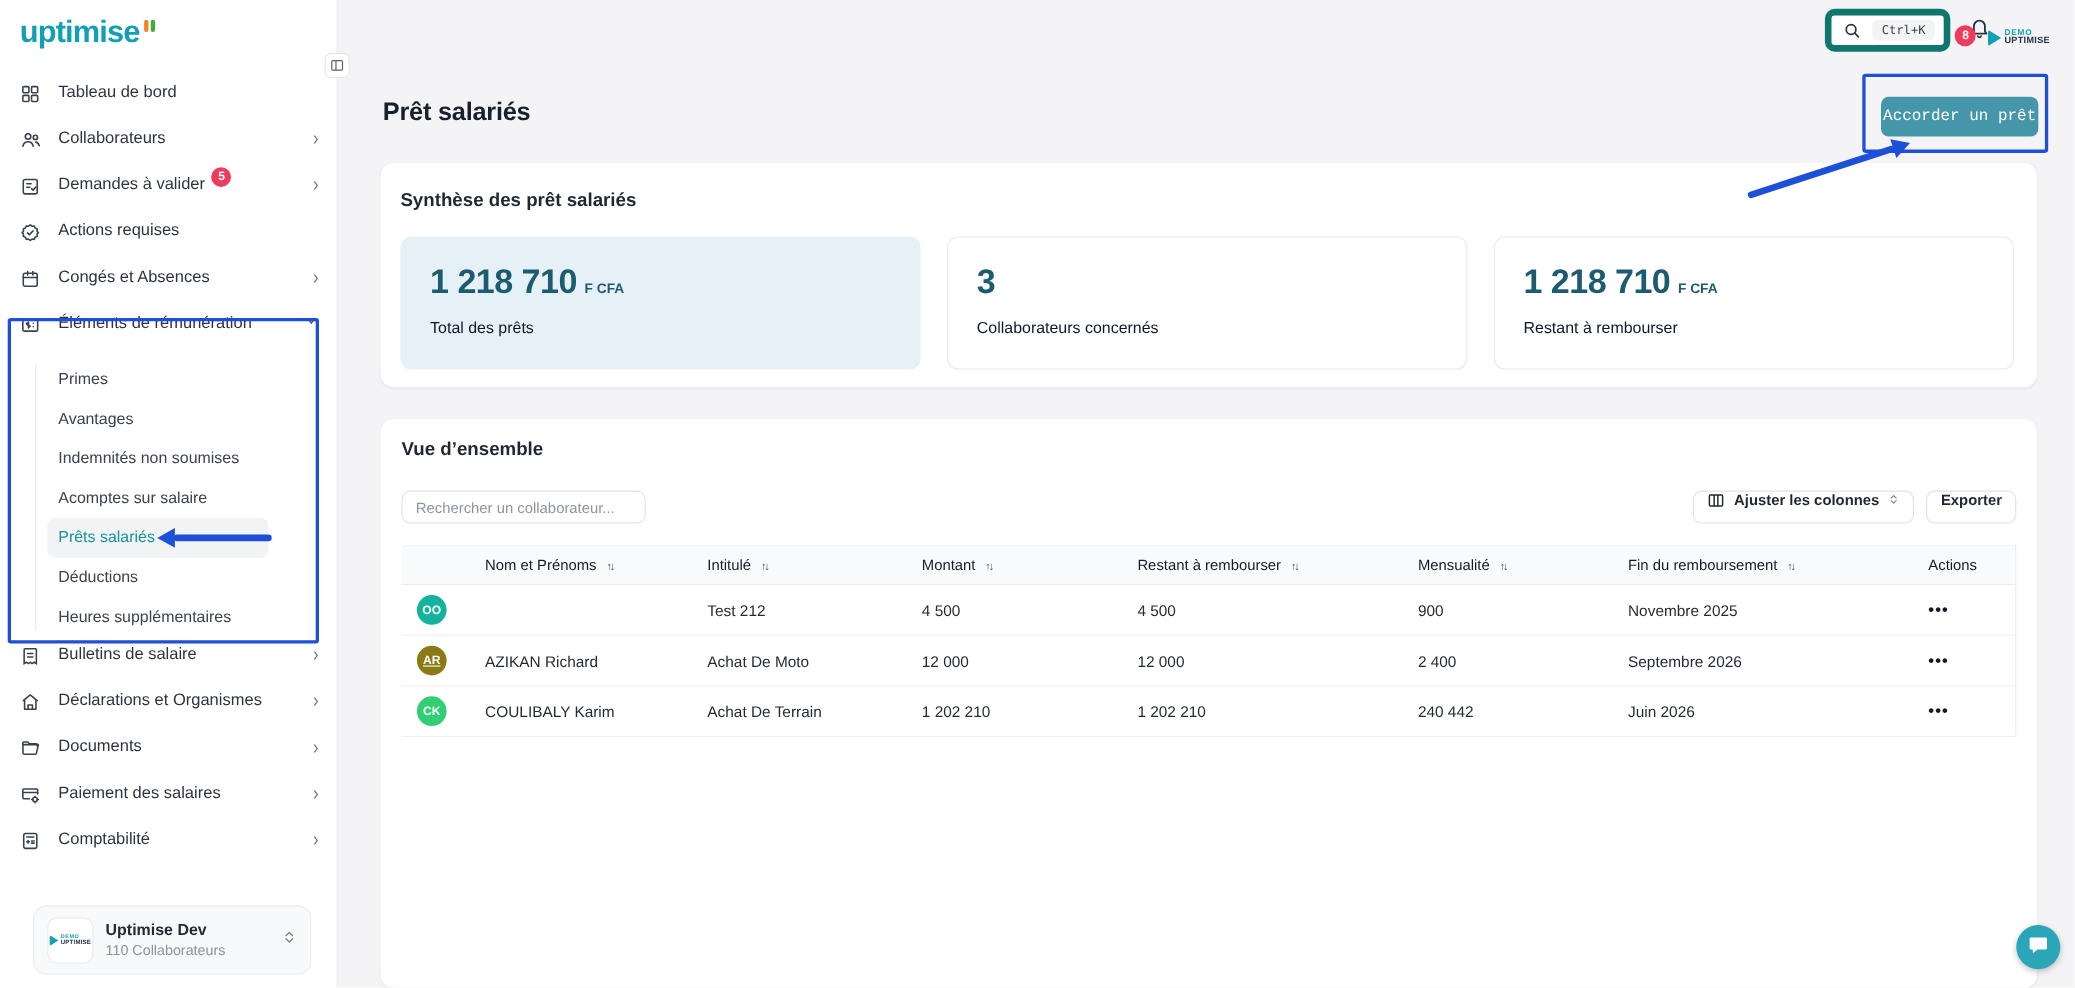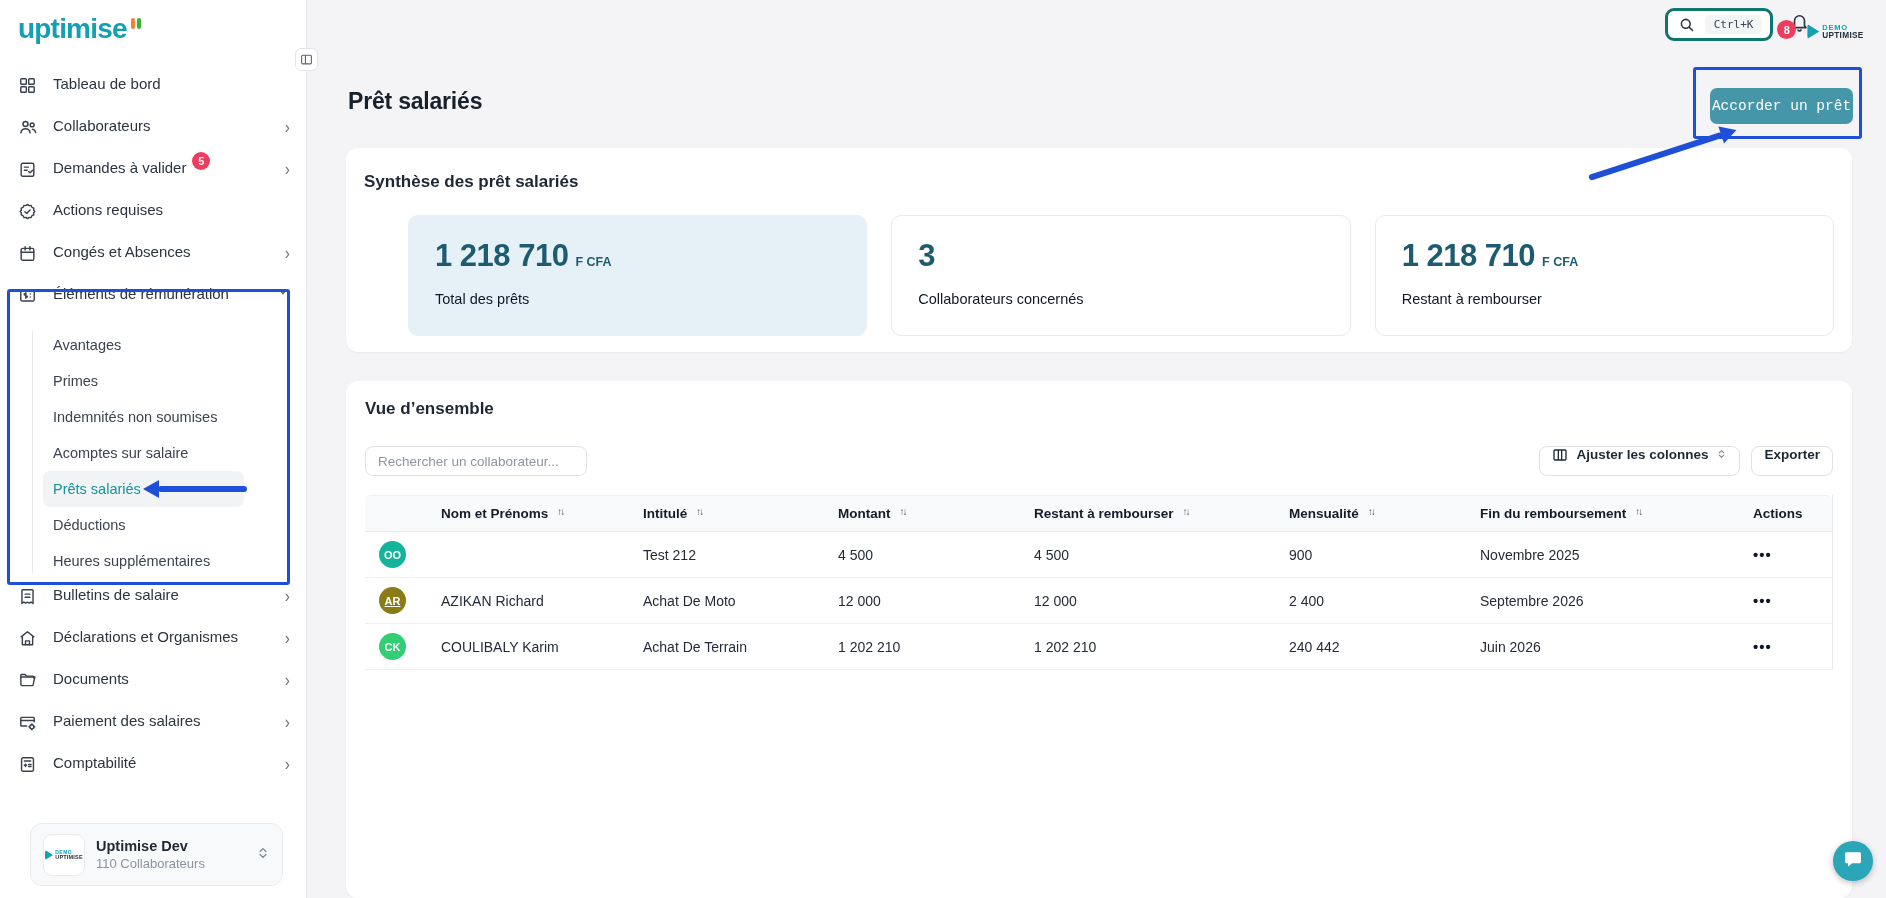--- a/index.html
+++ b/index.html
@@ -34,54 +34,54 @@
   .company-meta { flex:1; }
   .company-name { font-size:14.5px; font-weight:700; color:#222a35; }
   .company-sub { font-size:13px; color:#8b93a0; margin-top:2px; }
   .updown { color:#7d8591; }
 
   .collapse-btn { position:absolute; left:295px; top:48px; width:23px; height:23px; background:#fff; border:1px solid #e3e5e9; border-radius:6px; display:flex; align-items:center; justify-content:center; color:#5a6270; z-index:5; cursor:pointer; }
 
   
   .main { position:absolute; left:307px; top:0; width:1579px; height:898px; background:#f4f4f6; }
   .topbar { position:absolute; right:22px; top:8px; display:flex; align-items:center; gap:16px; z-index:3; }
-  .search-pill { display:flex; align-items:center; gap:10px; background:#fff; border:3px solid #0f766e; border-radius:9px; padding:4px 8px 4px 10px; cursor:pointer; }
+  .search-pill { display:flex; align-items:center; gap:10px; background:#fff; border:6px solid #0f766e; border-radius:9px; padding:4px 8px 4px 10px; cursor:pointer; }
   .search-pill .ic { color:#2c3440; display:flex; }
   .kbd { background:#f3f4f6; border-radius:5px; padding:3px 9px; font-family:"DejaVu Sans Mono", monospace; font-size:11px; color:#3b4350; }
   .bell-wrap { position:relative; cursor:pointer; color:#2c3440; display:flex; }
   .bell-badge { position:absolute; left:-12px; top:8px; min-width:19px; height:19px; border-radius:50%; background:#ef3b5d; color:#fff; font-size:11px; font-weight:700; display:flex; align-items:center; justify-content:center; }
   .avatar-mark { transform:scale(1.5); transform-origin:right top; margin-top:8px; cursor:pointer; }
 
   .page-title { position:absolute; left:41px; top:88px; font-size:23px; font-weight:700; color:#17202b; letter-spacing:-0.2px; }
 
   .primary-btn { position:absolute; left:1403px; top:88px; width:143px; height:36px; background:#4596a8; color:#fff; border:none; border-radius:7px; font-size:14.5px; font-family:Liberation Mono, monospace; cursor:pointer; }
 
   .card { background:#fff; border-radius:12px; box-shadow:0 1px 2px rgba(16,24,40,.05); }
   .synthese { position:absolute; left:39px; top:148px; width:1506px; height:204px; padding:24px 18px; }
   .section-title { font-size:17px; font-weight:700; color:#1f2733; }
-  .stat-row { display:flex; gap:24px; margin-top:23px;margin-left:44px; }
+  .stat-row { display:flex; gap:24px; margin-top:23px; }
   .stat-card { width:473px; height:121px; border-radius:10px; padding:22px 26px; background:#fff; border:1px solid #e8eaec; }
   .stat-card.hl { background:#e6f1f7; border-color:#e6f1f7; }
   .stat-value-row { display:flex; align-items:baseline; gap:7px; }
   .stat-value { font-size:31px; font-weight:700; color:#1d5b70; letter-spacing:-0.5px; }
   .stat-unit { font-size:12.5px; font-weight:700; color:#1d5b70; }
   .stat-label { margin-top:17px; font-size:14.5px; color:#0f172a; }
 
   .overview { position:absolute; left:39px; top:381px; width:1506px; height:517px; padding:18px 19px; }
   .controls { display:flex; align-items:center; justify-content:space-between; margin-top:27px; }
   .search-input { width:222px; height:30px; border:1px solid #dfe2e6; border-radius:8px; padding:0 12px; font-size:13.5px; color:#374151; font-family:"Liberation Sans", sans-serif; background:#fff; }
   .search-input::placeholder { color:#8d95a2; }
   .ctrl-right { display:flex; gap:11px; }
   .ghost-btn { display:flex; align-items:flex-start; gap:8px; height:30px; padding:0 12px; background:#fff; border:1px solid #dfe2e6; border-radius:8px; font-size:13.5px; font-weight:600; color:#1f2733; font-family:"Liberation Sans", sans-serif; cursor:pointer; }
   .ghost-btn .ic { display:flex; color:#1f2733; }
 
   .table { margin-top:19px; width:1468px; border-right:1px solid #e8eaed; }
   .trow { display:grid; grid-template-columns:278px 195px 196px 255px 191px 259px 94px; align-items:center; }
   .thead { height:37px; background:#f9fafb; border-top:1px solid #eef0f2; border-bottom:1px solid #e8eaed; border-radius:6px 6px 0 0; }
-  .th { font-size:13.5px; font-weight:700; color:#131c28; display:flex; align-items:flex-start; }
+  .th { font-size:13.5px; font-weight:400; color:#131c28; display:flex; align-items:flex-end; }
   .th .sort { margin-left:9px; font-size:10px; color:#49505c; letter-spacing:-2px; }
   .th.first { padding-left:76px; }
   .th.actions { padding-left:14px; }
   .tr { height:46px; border-bottom:1px solid #eef0f2; }
   .td { font-size:14px; color:#252b36; }
   .td.namecell { display:flex; align-items:center; padding-left:14px; }
   .avatar { width:27px; height:27px; border-radius:50%; color:#fff; font-size:11px; font-weight:700; display:flex; align-items:center; justify-content:center; margin-right:35px; flex:0 0 27px; }
   .dots { padding-left:14px; font-size:15px; letter-spacing:1px; color:#111827; font-weight:700; cursor:pointer; }
 
   .chat-fab { position:absolute; left:1833px; top:841px; width:40px; height:40px; border-radius:50%; background:#2aa6b8; box-shadow:0 2px 6px rgba(0,0,0,.25); display:flex; align-items:center; justify-content:center; cursor:pointer; z-index:4; }
@@ -176,22 +176,22 @@
         <span class="lbl">Éléments de rémunération</span>
         <span class="chev down">
             <svg width="14" height="14" viewBox="0 0 24 24" fill="none" stroke="#4b5563" stroke-width="2.4" stroke-linecap="round">
               <polyline points="6 9 12 15 18 9"></polyline>
             </svg>
           </span>
       </div>
 
       <div class="submenu">
         <div class="submenu-guide"></div>
+        <div class="sub-item">Primes</div>
         <div class="sub-item">Avantages</div>
-        <div class="sub-item">Primes</div>
         <div class="sub-item">Indemnités non soumises</div>
         <div class="sub-item">Acomptes sur salaire</div>
         <div class="sub-item active">Prêts salariés</div>
         <div class="sub-item">Déductions</div>
         <div class="sub-item">Heures supplémentaires</div>
       </div>
 
       <div class="nav-gap"></div>
       <div class="nav-item">
         <span class="ic">

